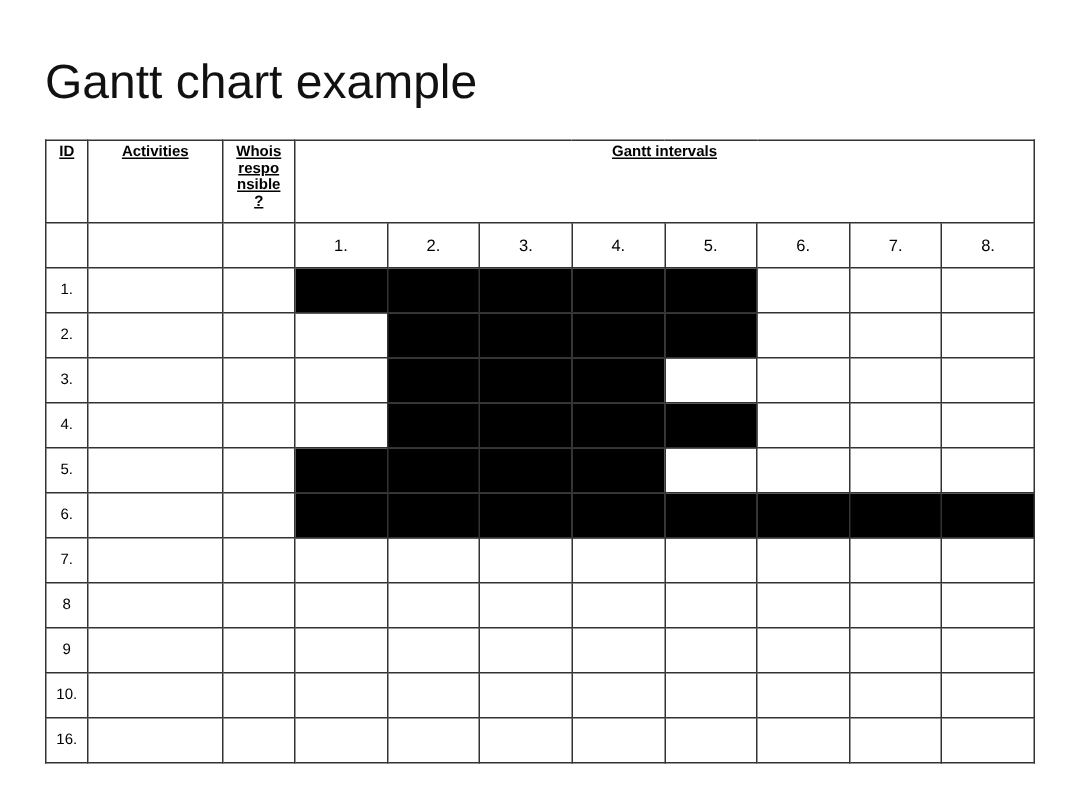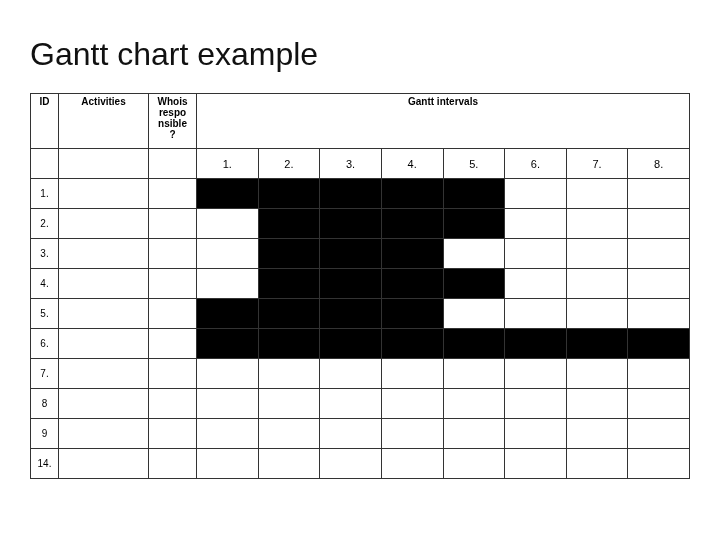--- a/index.html
+++ b/index.html
@@ -33,20 +33,21 @@
       padding: 2px 3px;
       text-align: center;
       vertical-align: middle;
       height: 30px;
       min-width: 20px;
     }
     .gantt-table .header-row th {
       font-weight: bold;
       vertical-align: top;
       font-size: 10px;
+      text-decoration: underline;
     }
     .col-id { width: 28px; }
     .col-activities { width: 90px; text-align: left; }
     .col-who { width: 48px; }
     .col-time { width: 50px; }
 
     
     .black { background-color: #000; }
 
     
@@ -205,21 +206,34 @@
           <td></td>
           <td></td>
           <td></td>
           <td></td>
           <td></td>
           <td></td>
           <td></td>
           <td></td>
         </tr>
         <tr>
-          <td class="id-cell">14.</td>
+          <td class="id-cell">10.</td>
+          <td></td>
+          <td></td>
+          <td></td>
+          <td></td>
+          <td></td>
+          <td></td>
+          <td></td>
+          <td></td>
+          <td></td>
+          <td></td>
+        </tr>
+        <tr>
+          <td class="id-cell">16.</td>
           <td></td>
           <td></td>
           <td></td>
           <td></td>
           <td></td>
           <td></td>
           <td></td>
           <td></td>
           <td></td>
           <td></td>

